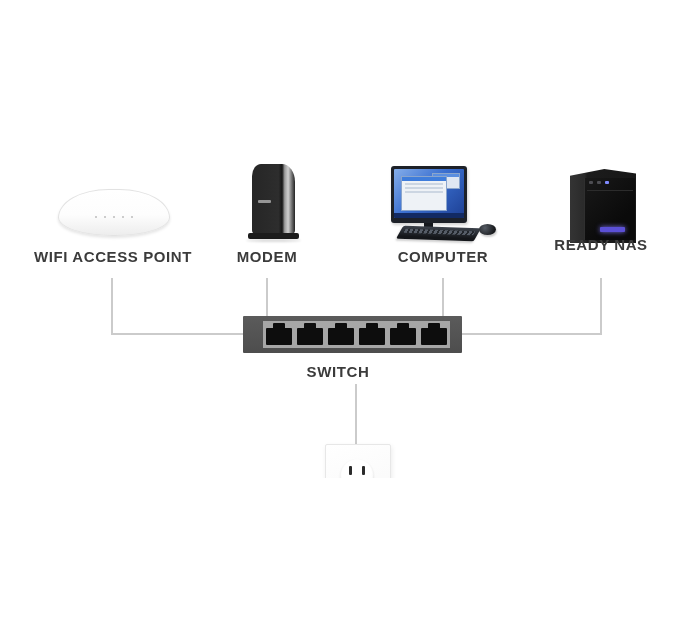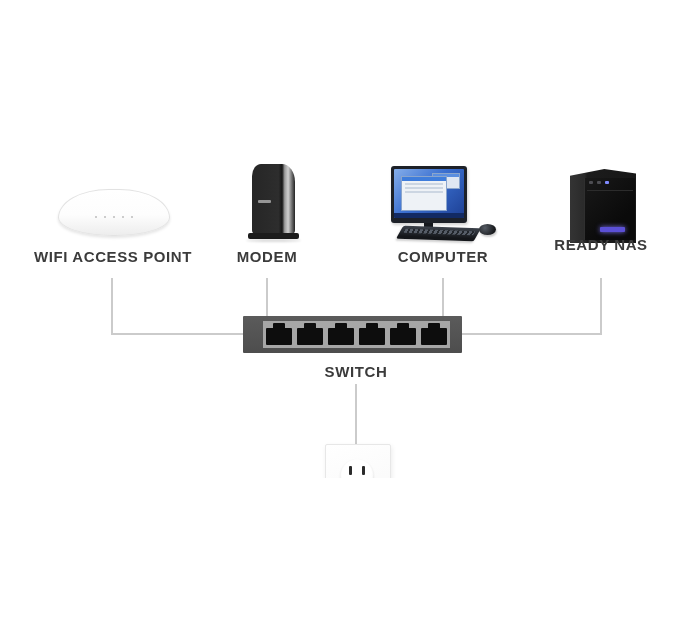--- a/index.html
+++ b/index.html
@@ -188,21 +188,21 @@
   <div class="switch-body">
     <div class="switch-panel">
         <div class="rj45"></div>
         <div class="rj45"></div>
         <div class="rj45"></div>
         <div class="rj45"></div>
         <div class="rj45"></div>
         <div class="rj45"></div>
       </div>
   </div>
-  <div class="dev-label" style="left:306px;top:363px;width:100px;">SWITCH</div>
+  <div class="dev-label" style="left:288px;top:363px;width:100px;">SWITCH</div>
 
   <div class="outlet-plate">
       <div class="socket socket0">
         <div class="slot slot-l"></div>
         <div class="slot slot-r"></div>
         <div class="ground"></div>
       </div>
       <div class="socket socket1">
         <div class="slot slot-l"></div>
         <div class="slot slot-r"></div>

